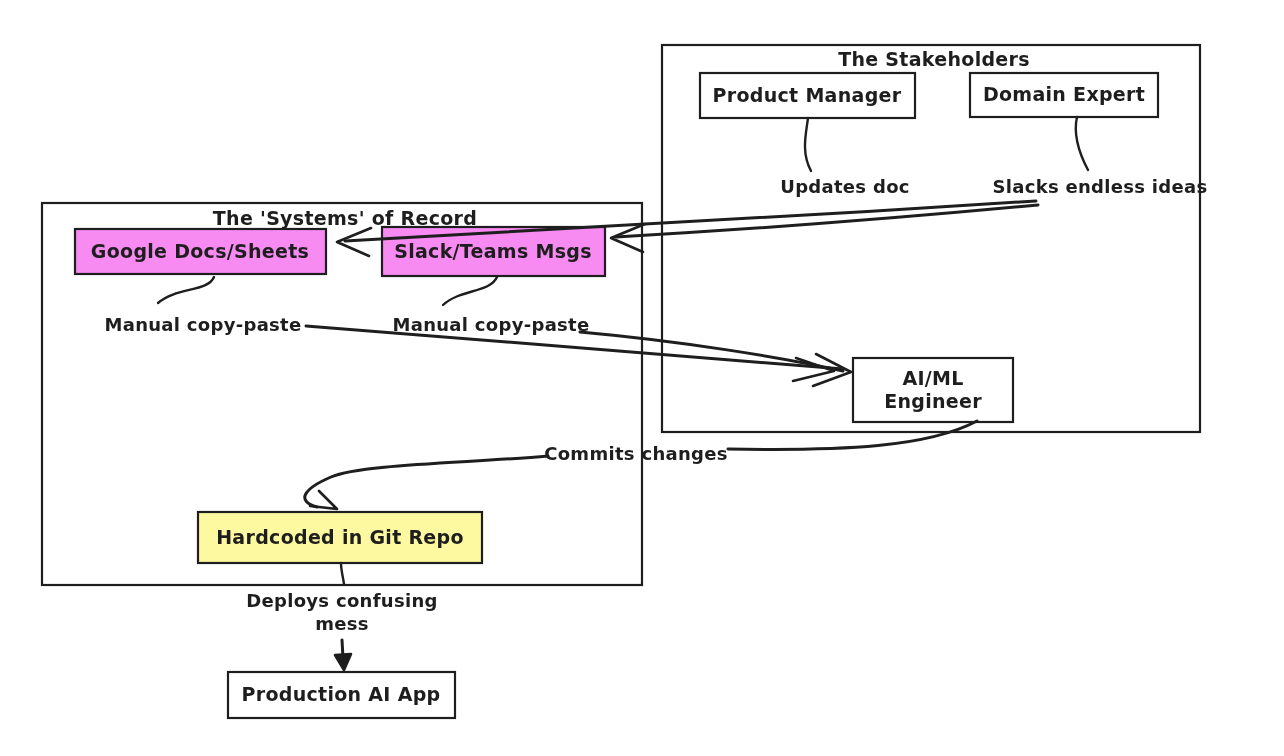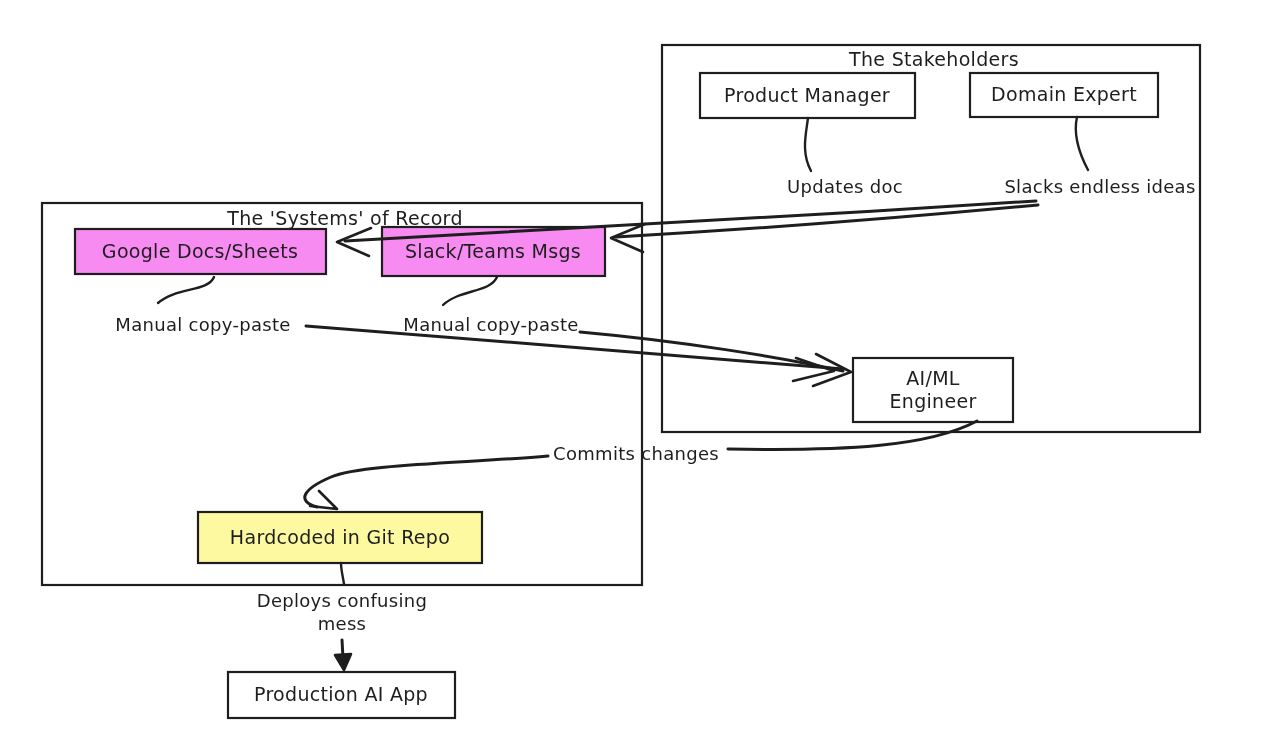--- a/index.html
+++ b/index.html
@@ -8,20 +8,21 @@
     background: #ffffff;
     width: 1284px;
     height: 756px;
     overflow: hidden;
   }
   .canvas-wrap {
     position: relative;
     width: 1284px;
     height: 756px;
     font-family: "DejaVu Sans", sans-serif;
+    font-weight: bold;
   }
   svg text {
     font-family: "DejaVu Sans", sans-serif;
     fill: #1e1e1e;
     letter-spacing: 0.3px;
   }
   .container-rect {
     fill: none;
     stroke: #1e1e1e;
     stroke-width: 2.2;

